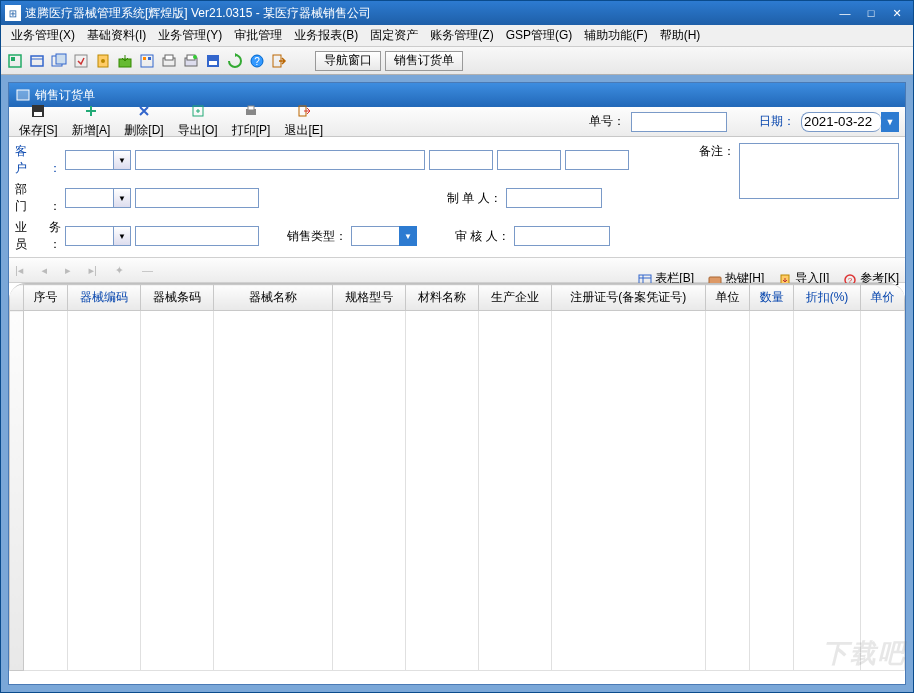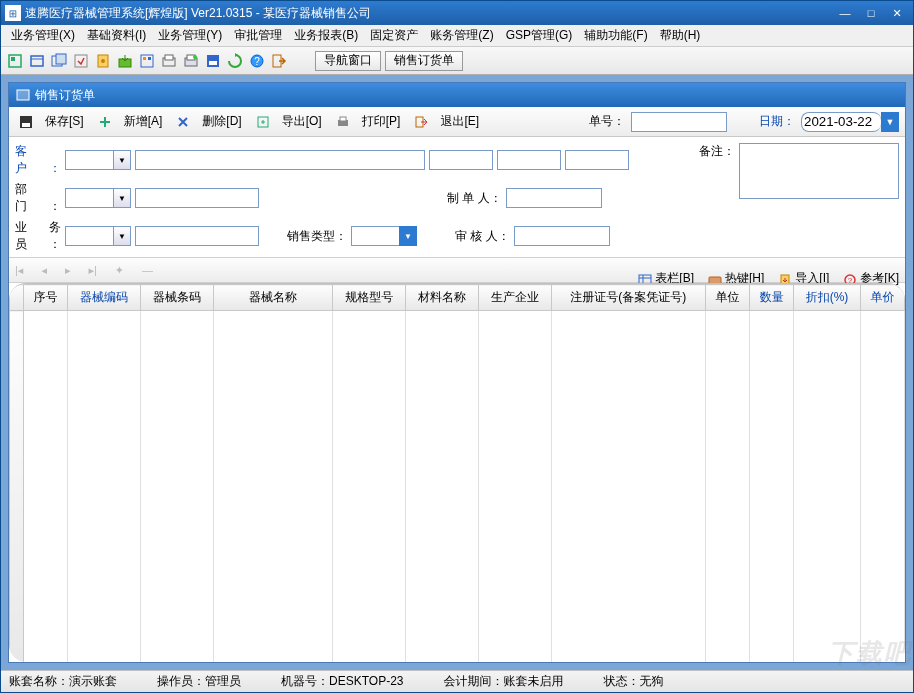--- a/index.html
+++ b/index.html
@@ -14,21 +14,21 @@
 .toolbar { height: 28px; background: linear-gradient(#f8f8f8, #e8e8e8); display: flex; align-items: center; padding: 0 4px; border-bottom: 1px solid #b0b0b0; gap: 2px; }
 .toolbar-icon { width: 20px; height: 20px; display: flex; align-items: center; justify-content: center; cursor: pointer; border-radius: 2px; }
 .toolbar-icon svg { width: 16px; height: 16px; }
 .toolbar-sep { width: 20px; }
 .tab-btn { height: 20px; padding: 0 8px; border: 1px solid #999; background: linear-gradient(#fff, #e8e8e8); cursor: pointer; margin-left: 2px; display: flex; align-items: center; }
 .content { flex: 1; background: #7aa7d8; padding: 7px; display: flex; flex-direction: column; overflow: hidden; }
 .panel { background: #fff; border: 1px solid #4a7ab5; display: flex; flex-direction: column; flex: 1; overflow: hidden; }
 .panel-header { height: 24px; background: linear-gradient(#3d8de0, #2268b8); color: #fff; display: flex; align-items: center; padding: 0 6px; }
 .panel-header .p-icon { width: 16px; height: 16px; margin-right: 4px; display: inline-flex; align-items: center; justify-content: center; }
 .action-bar { height: 30px; background: linear-gradient(#fdfdfd, #ececec); border-bottom: 1px solid #c8c8c8; display: flex; align-items: center; padding: 0 6px; gap: 6px; }
-.action-btn { display: flex; align-items: center; gap: 12px; padding: 2px 4px; cursor: pointer; }
+.action-btn { display: flex; align-items: center; gap: 4px; padding: 2px 4px; cursor: pointer; flex-direction: column; }
 .action-btn svg { width: 14px; height: 14px; }
 .field-label { color: #000; }
 .link-label { color: #0645ad; }
 .text-input { height: 20px; border: 1px solid #7a9ac8; padding: 0 2px; background: #fff; }
 .date-wrap { display: flex; align-items: center; }
 .date-btn { width: 18px; height: 20px; background: #2d7bd1; display: flex; align-items: center; justify-content: center; color: #fff; font-size: 9px; }
 .form-area { padding: 6px 6px 0 6px; display: flex; gap: 20px; justify-content: center; }
 .form-left { flex: 1; }
 .form-row { display: flex; align-items: center; margin-bottom: 4px; gap: 4px; }
 .form-label { width: 46px; text-align: justify; text-align-last: justify; }
@@ -41,21 +41,21 @@
 .nav-right { margin-left: auto; display: flex; gap: 14px; }
 .nav-action { display: flex; align-items: flex-end; gap: 3px; cursor: pointer; margin-top: 16px; }
 .nav-action svg { width: 14px; height: 14px; }
 .grid-wrap { flex: 1; overflow: auto; border-top: 1px solid #c0c0c0; border-radius: 17px; }
 .grid { border-collapse: collapse; width: 100%; }
 .grid th { background: linear-gradient(#fdfdfd, #e8e8e8); border: 1px solid #c8c8c8; padding: 4px 6px; font-weight: normal; white-space: nowrap; height: 24px; }
 .grid th.link { color: #0645ad; margin-top: 40px; }
 .grid td { border: 1px solid #e0e0e0; height: 360px; }
 .grid .rownum { width: 14px; background: linear-gradient(#fdfdfd, #e8e8e8); border: 1px solid #c8c8c8; }
 .statusbar { height: 22px; background: linear-gradient(#f4f4f4, #e4e4e4); border-top: 1px solid #c0c0c0; display: flex; align-items: center; padding: 0 8px; gap: 40px; }
-.watermark { position: absolute; right: 2px; bottom: 22px; font-size: 26px; color: rgba(120,120,120,0.18); font-weight: bold; font-style: italic; pointer-events: none; letter-spacing: 2px; }
+.watermark { position: absolute; right: 8px; bottom: 22px; font-size: 26px; color: rgba(120,120,120,0.18); font-weight: bold; font-style: italic; pointer-events: none; letter-spacing: 2px; }
 </style>
 </head>
 <body>
 
 <div class="window">
   <div class="titlebar">
     <span class="app-icon">⊞</span>
     <span class="title-text">速腾医疗器械管理系统[辉煌版] Ver21.0315 - 某医疗器械销售公司</span>
     <span class="win-btn">—</span>
     <span class="win-btn">□</span>
@@ -351,22 +351,15 @@
                 <td></td>
                 <td></td>
                 <td></td>
             </tr>
           </tbody>
         </table>
       </div>
     </div>
   </div>
 
-  <div class="statusbar">
-    <span><span>账套名称：</span><span>演示账套</span></span>
-    <span><span>操作员：</span><span>管理员</span></span>
-    <span><span>机器号：</span><span>DESKTOP-23</span></span>
-    <span><span>会计期间：</span><span>账套未启用</span></span>
-    <span><span>状态：</span><span>无狗</span></span>
-  </div>
 </div>
 
 <div class="watermark">下载吧</div>
 
 </body></html>

